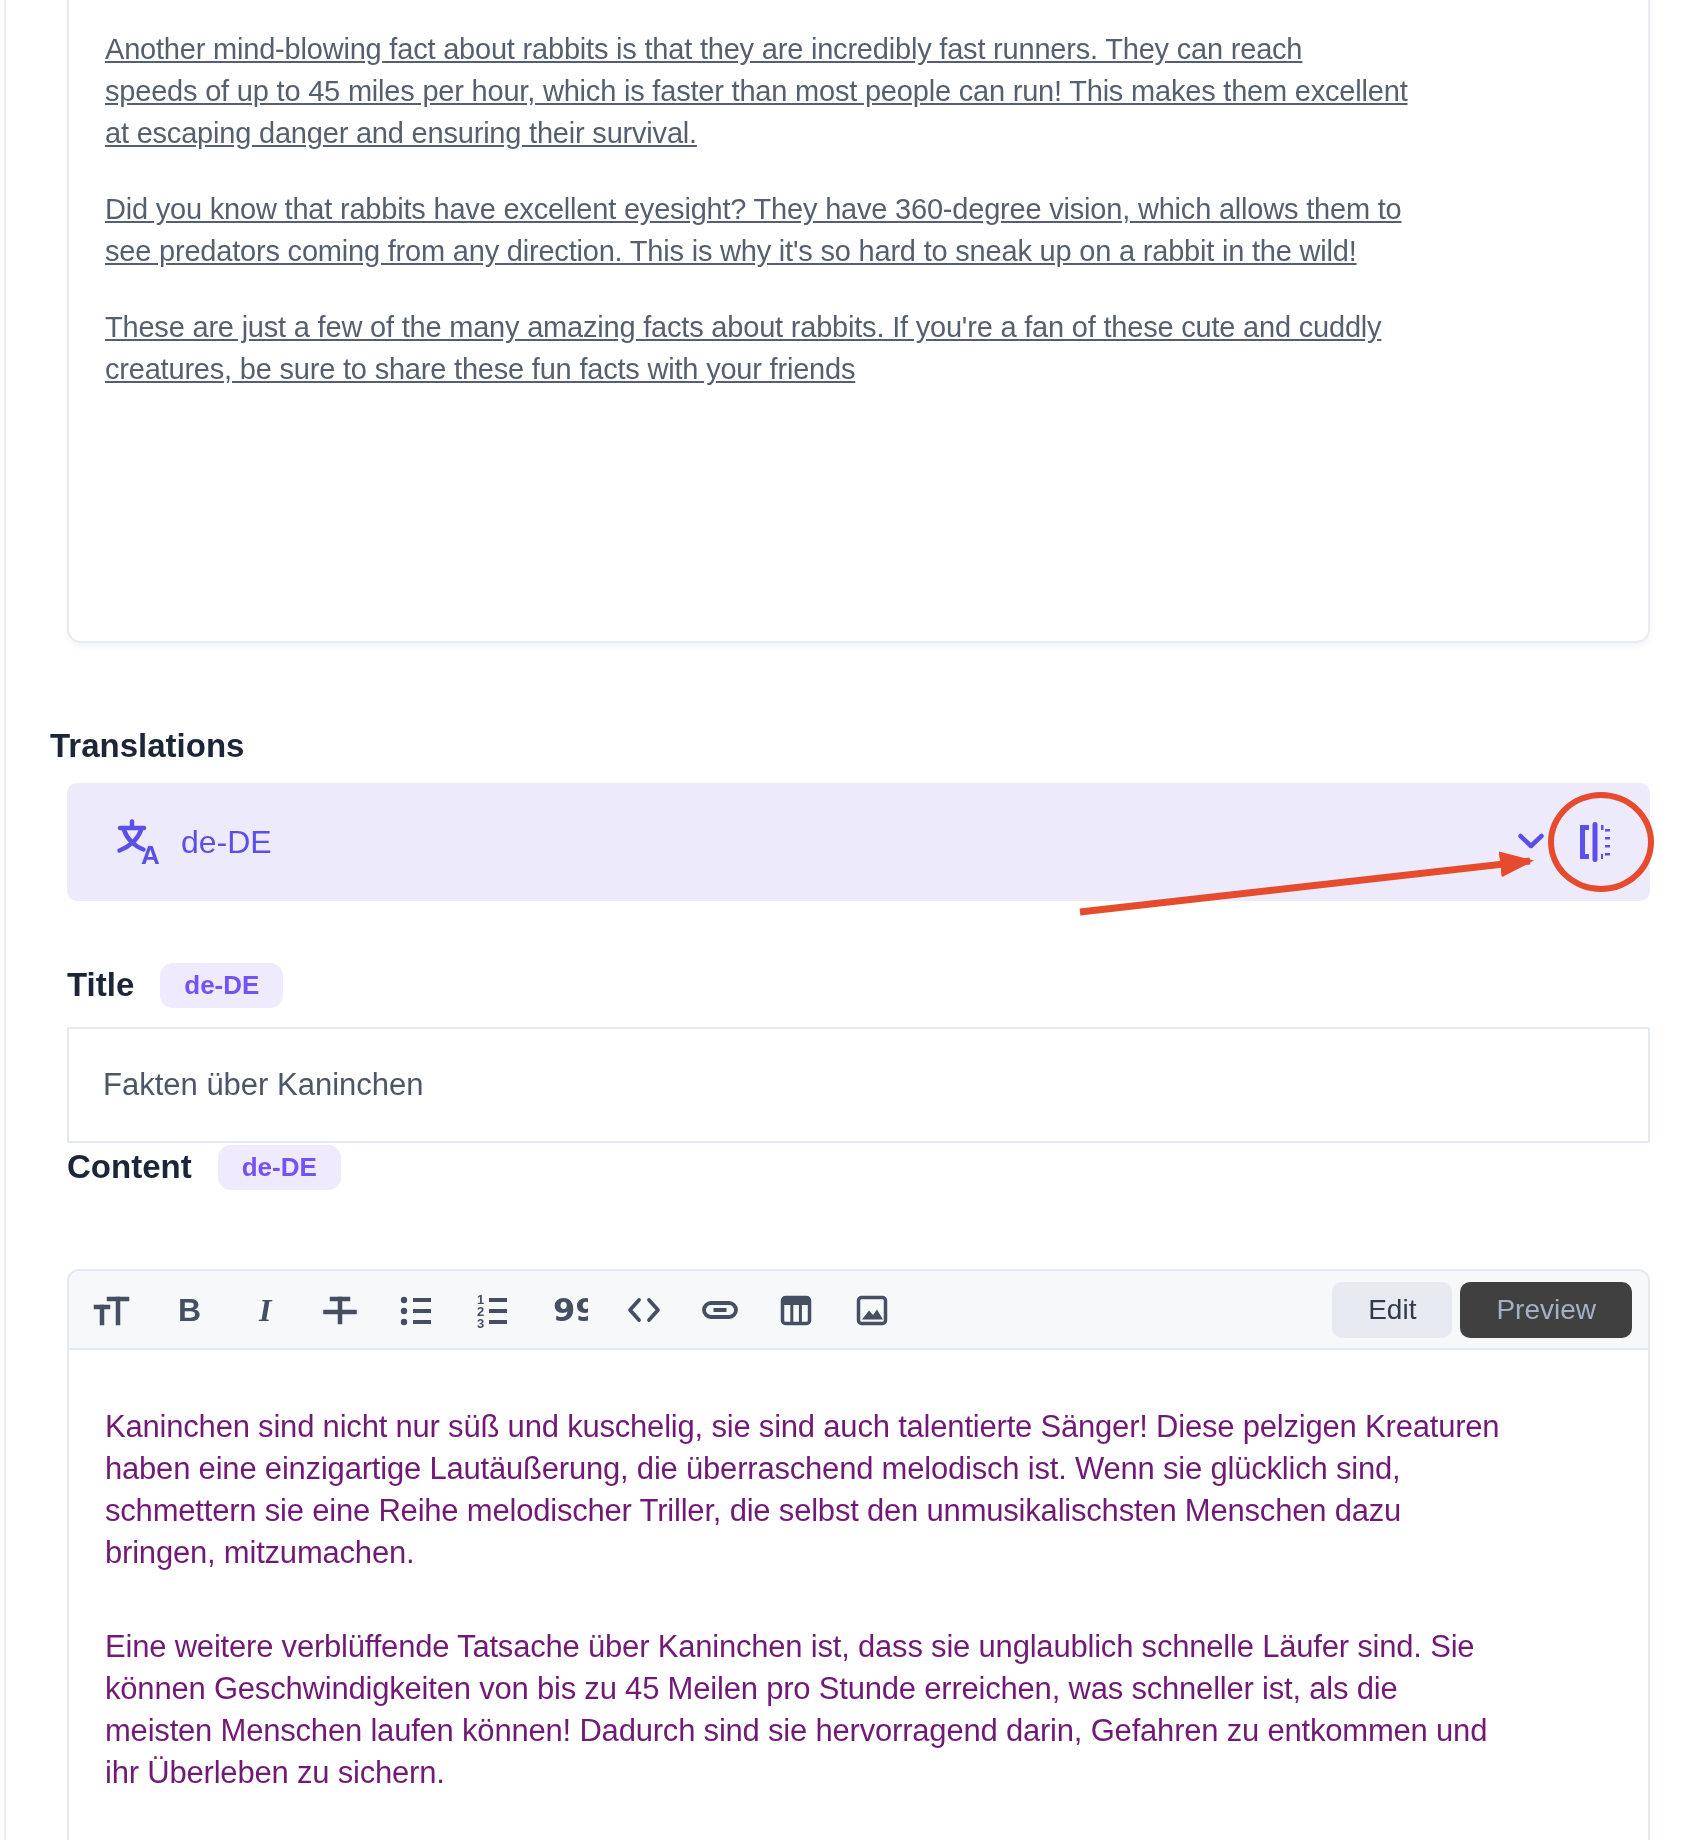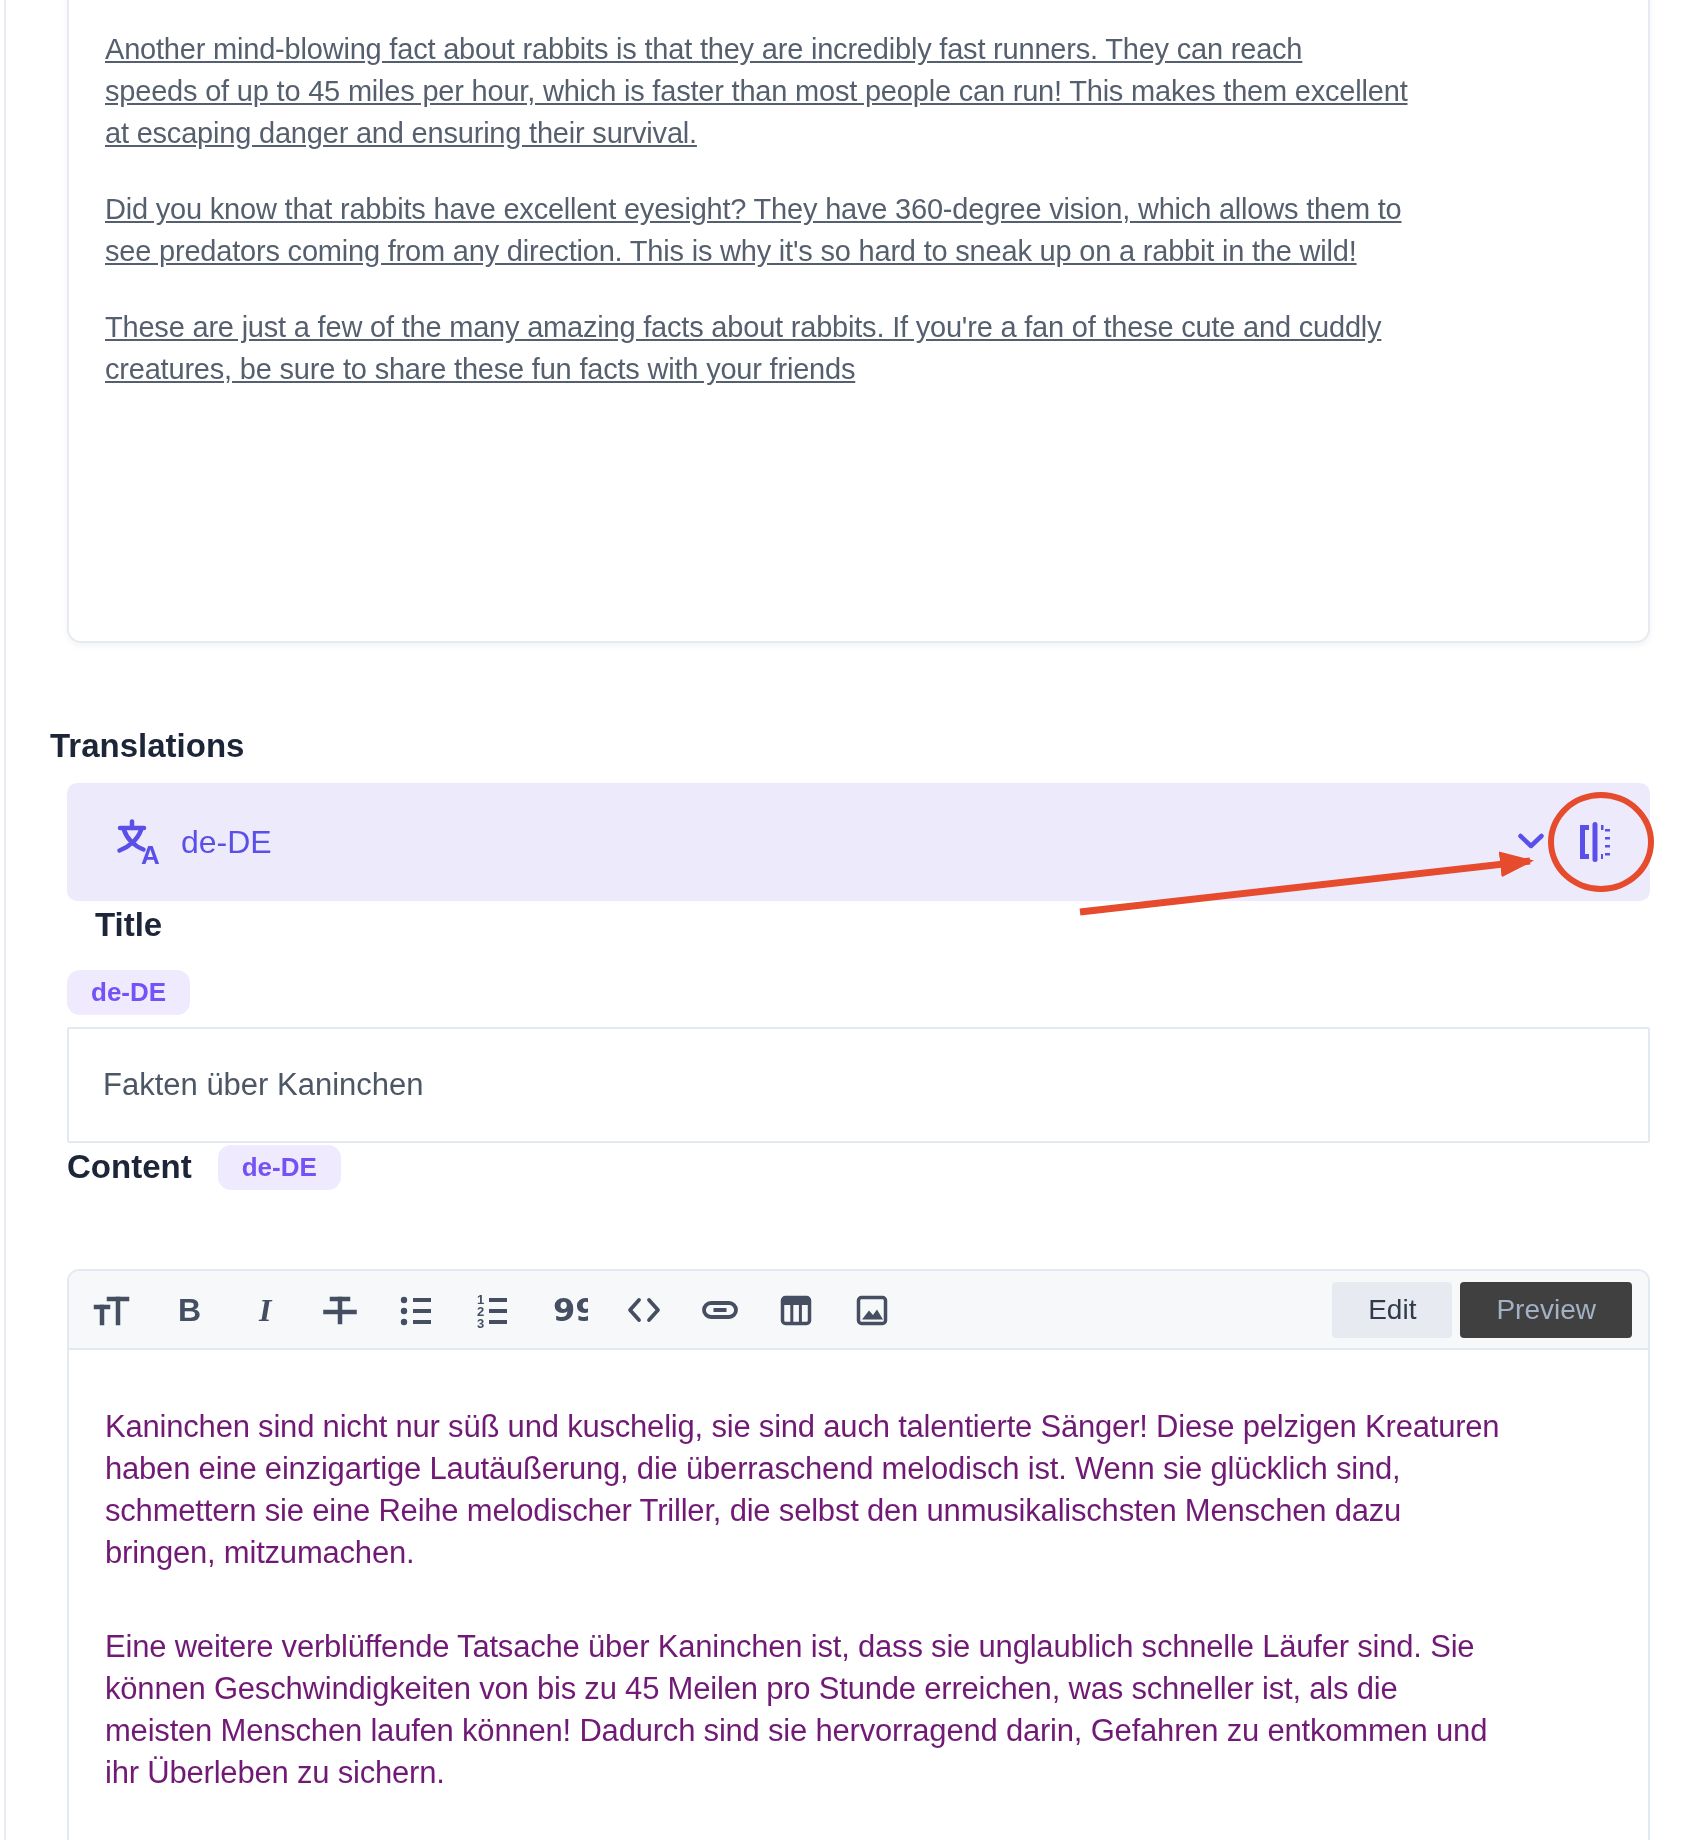--- a/index.html
+++ b/index.html
@@ -26,38 +26,38 @@
                width:44px;height:44px;padding:0;background:none;border:none;cursor:pointer;display:flex;}
 
   
   .anno-circle{position:absolute;left:1548px;top:792px;width:106px;height:100px;box-sizing:border-box;
                border:6px solid #E54B2C;border-radius:50%;pointer-events:none;}
   .anno-arrow{position:absolute;left:1060px;top:840px;pointer-events:none;}
 
   
   .field-label{position:absolute;left:67px;display:flex;align-items:center;gap:26px;
                font-size:33px;font-weight:700;color:#1C2638;}
-  .field-label.title-row{top:906px;flex-direction:column;}
+  .field-label.title-row{top:963px;}
   .field-label.content-row{top:1145px;}
   .badge{display:inline-block;background:#EFEAFD;color:#7452F5;font-size:26px;font-weight:700;
          padding:8px 24px;border-radius:13px;line-height:1.1;}
 
   .title-input{position:absolute;left:67px;top:1027px;width:1583px;height:116px;box-sizing:border-box;
                border:2px solid #E3E9F1;border-radius:2px;background:#fff;padding:0 34px;
                font-family:inherit;font-size:31px;color:#4C5664;outline:none;}
 
   
   .editor{position:absolute;left:67px;top:1269px;width:1583px;height:640px;box-sizing:border-box;
           background:#fff;border:2px solid #E3E9F1;border-radius:12px;overflow:hidden;}
   .toolbar{height:79px;box-sizing:border-box;background:#F6F8FA;border-bottom:2px solid #E4E9F1;
            display:flex;align-items:center;gap:36px;padding:0 16px 0 23px;}
   .tb-btn{width:40px;height:40px;padding:0;border:none;background:none;cursor:pointer;
           display:flex;align-items:center;justify-content:center;flex:0 0 auto;}
   .mode-buttons{margin-left:auto;display:flex;gap:8px;}
-  .mode-btn{height:56px;padding:0 36px;border:none;border-radius:4px;font-family:inherit;
+  .mode-btn{height:56px;padding:0 36px;border:none;border-radius:10px;font-family:inherit;
             font-size:28px;cursor:pointer;}
   .edit-btn{background:#E7EAF0;color:#323B4C;}
   .preview-btn{background:#404040;color:#A3B1C4;}
   .editor-body{padding:56px 36px;}
   .editor-body p{margin:0 0 52px 0;font-size:31px;line-height:42px;letter-spacing:-0.2px;
                  color:#701a75;white-space:pre-line;}
 
   svg{display:block;}
 </style>
 </head>

